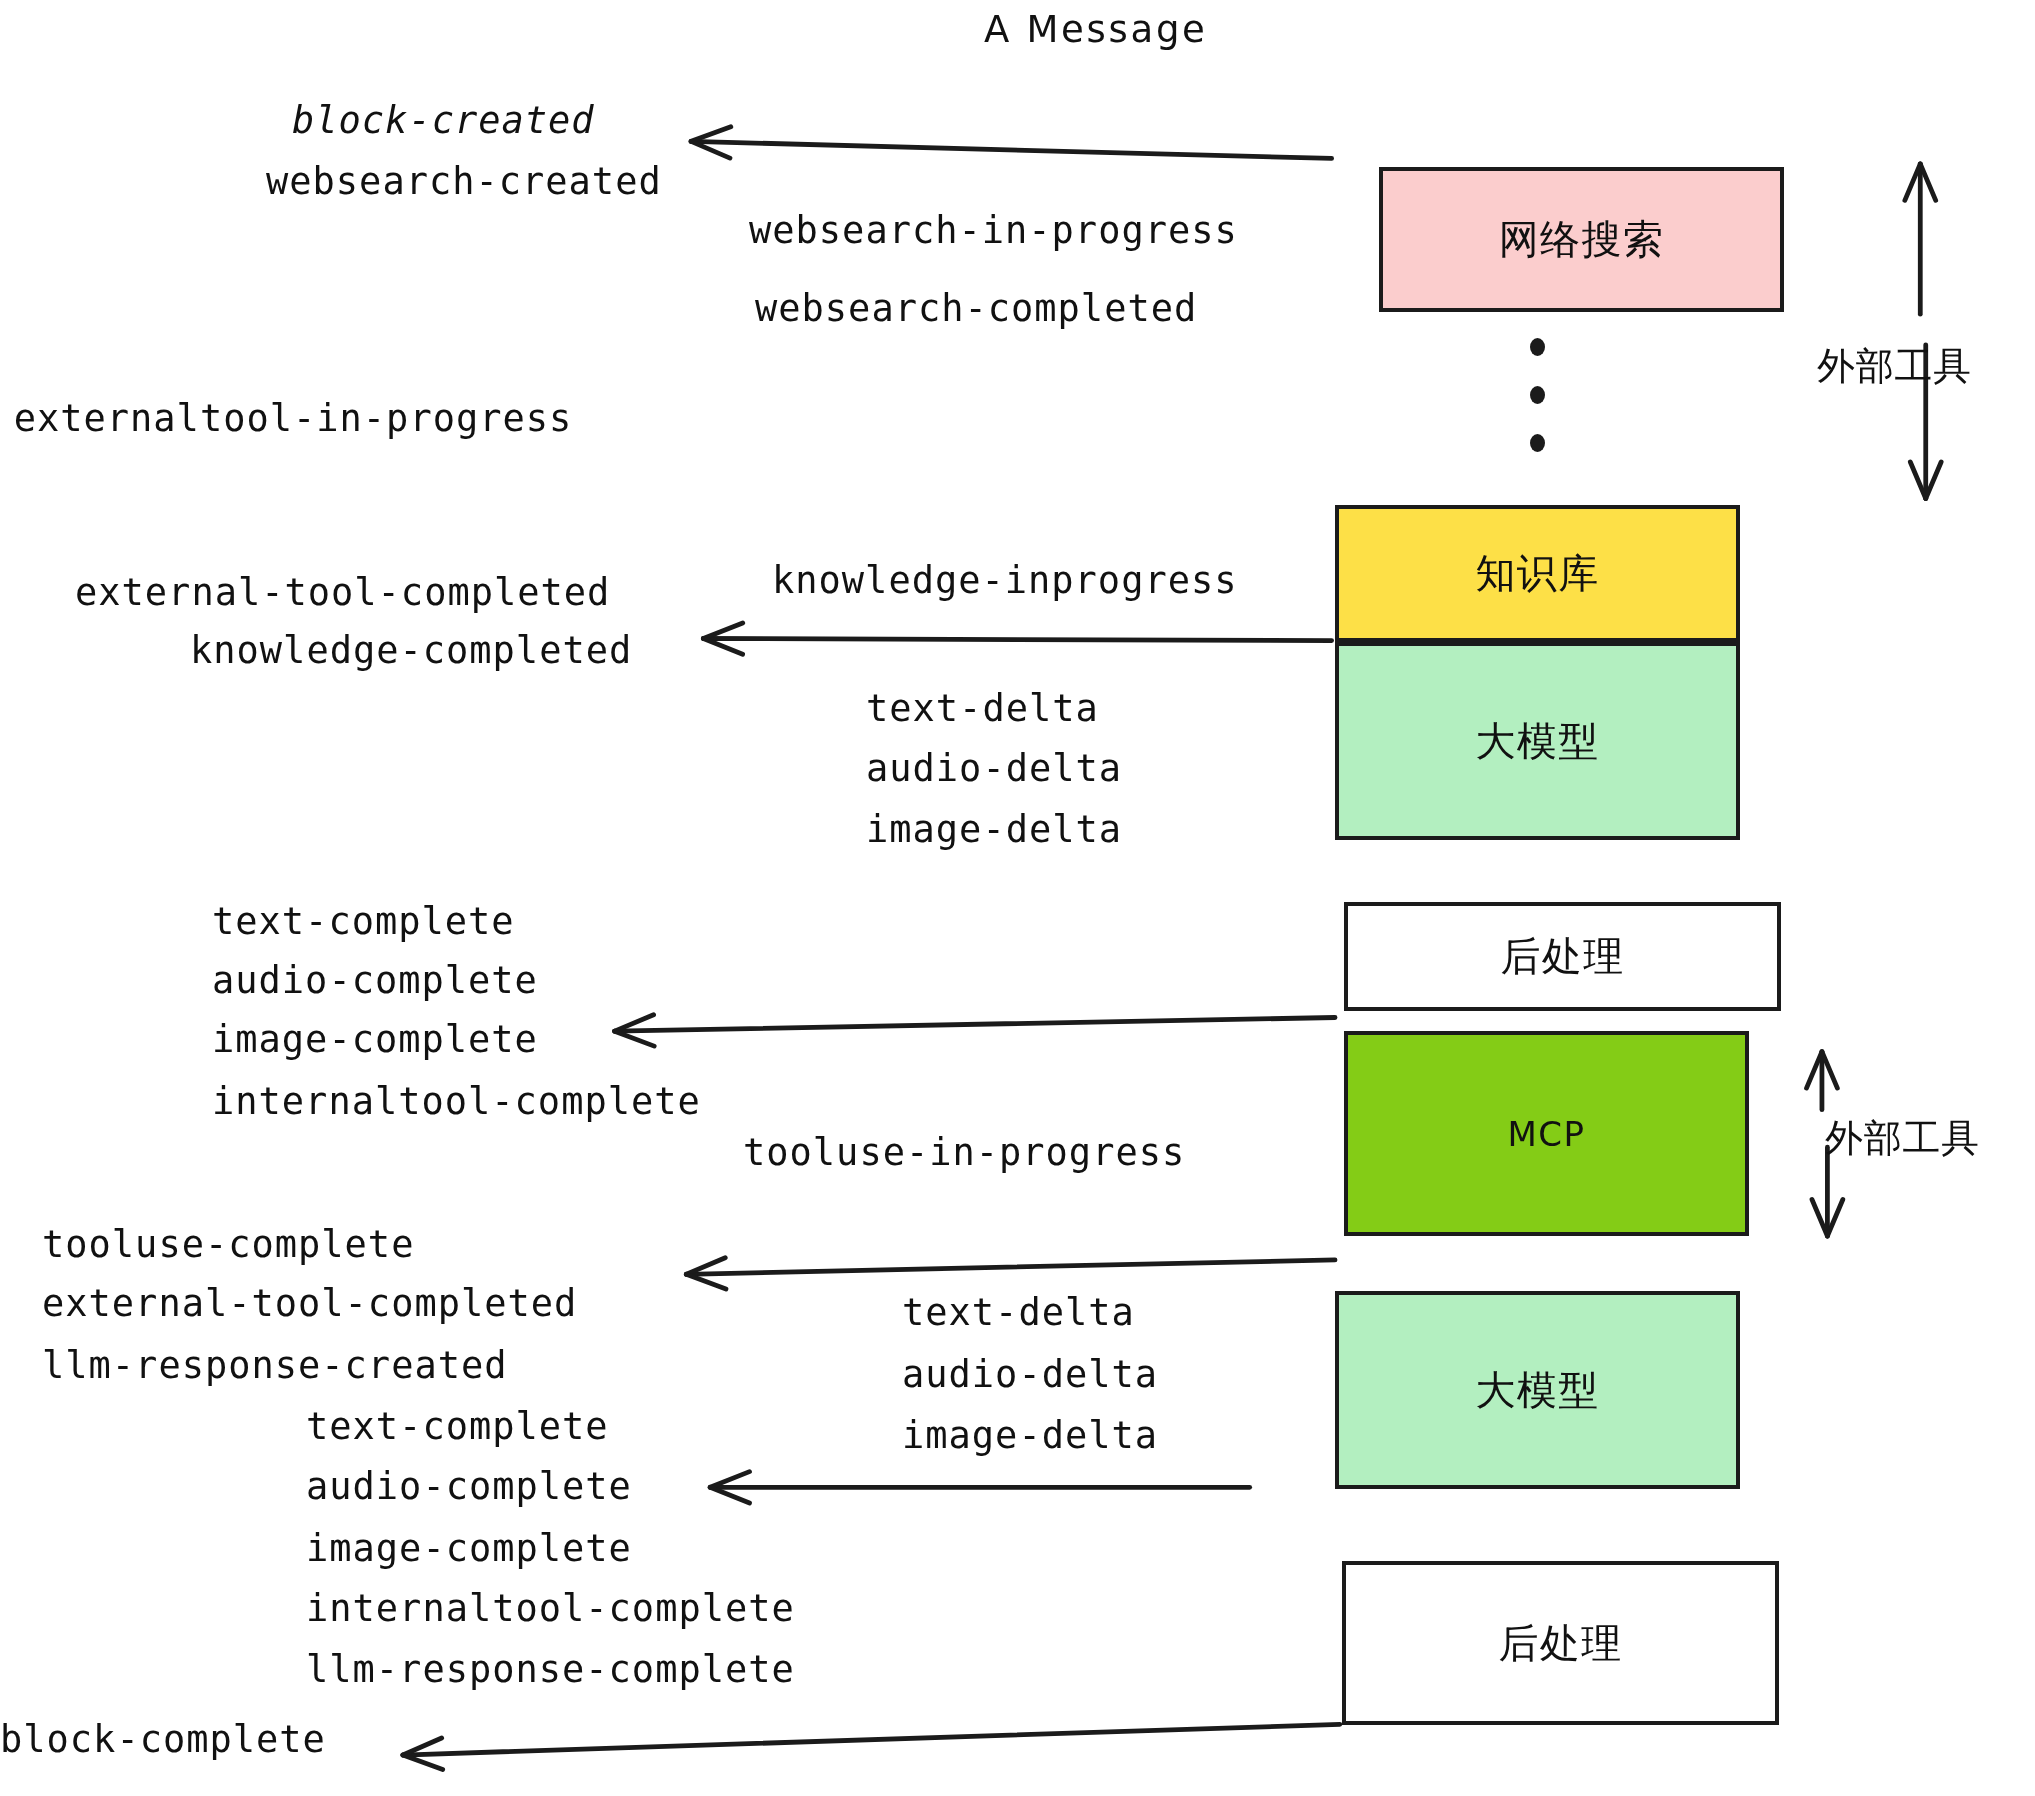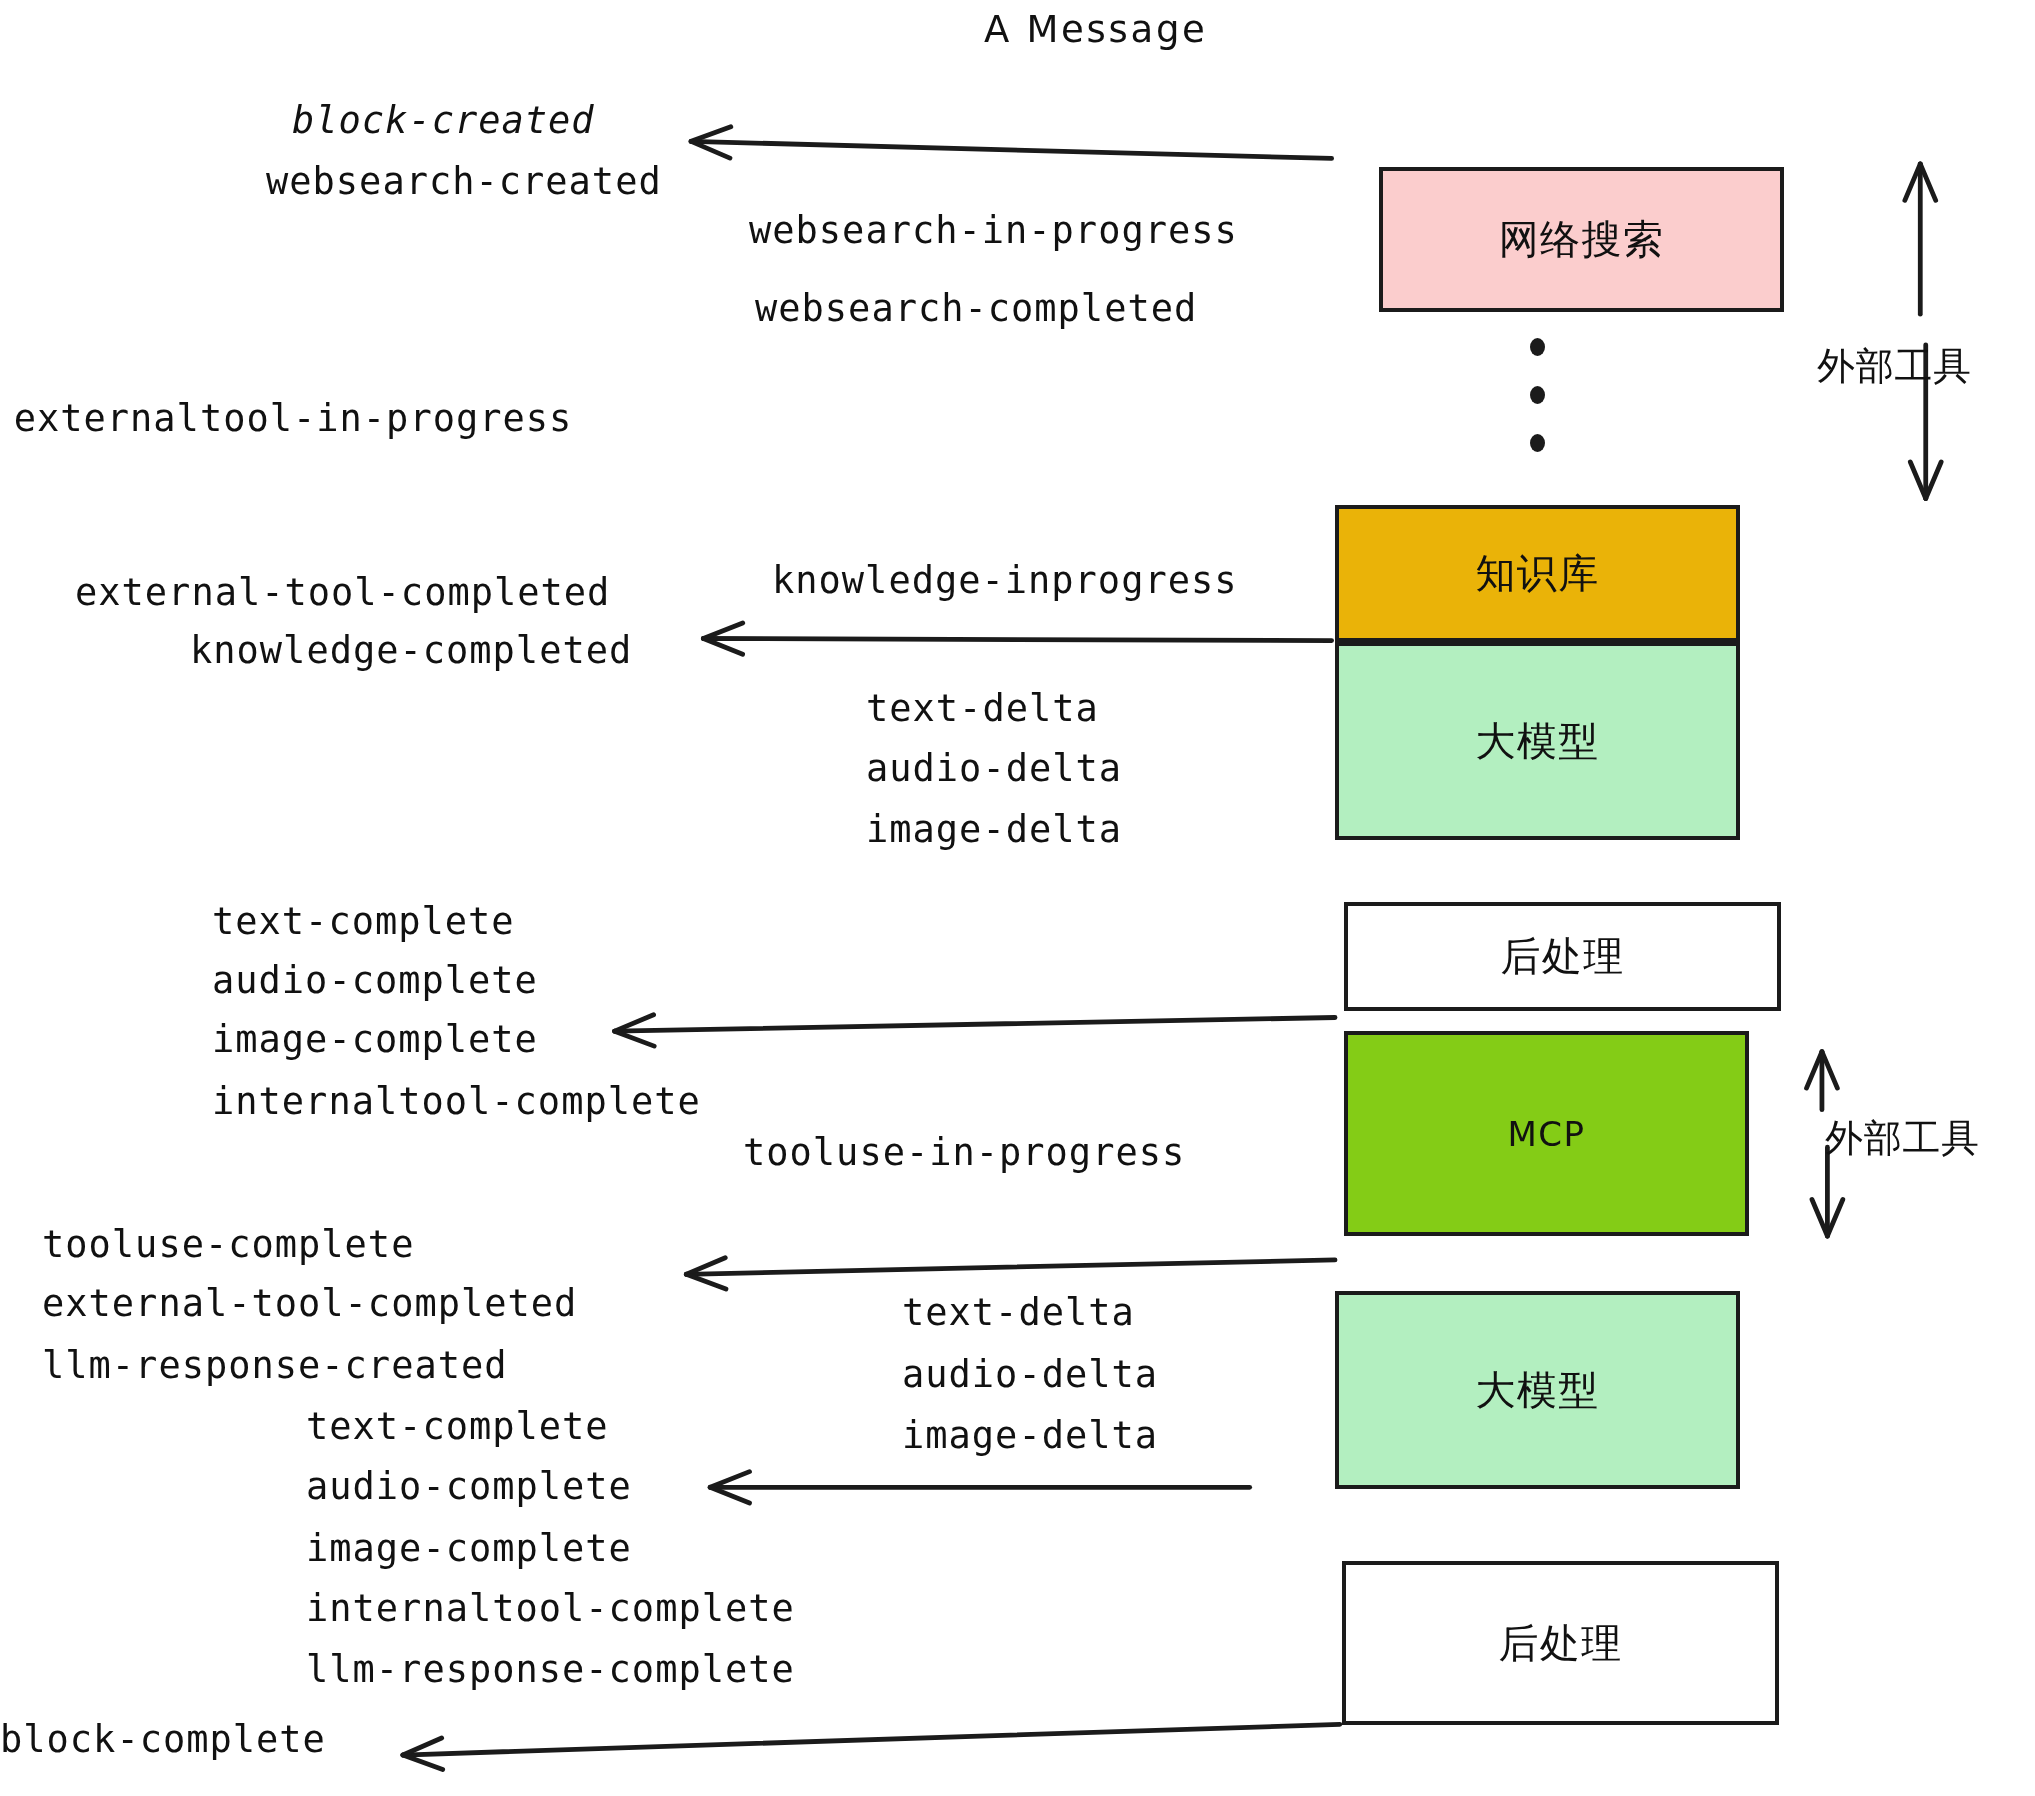--- a/index.html
+++ b/index.html
@@ -138,21 +138,21 @@
           <line x1="2676" y1="1810" x2="2653.413736146098" y2="1756.5784623478328"></line>
           <line x1="2676" y1="1810" x2="2698.5862638539015" y2="1756.5784623478326"></line>
         </g>
       </g>
   </svg>
 
   <div id="nodes-container">
       <div class="node" style="left: 1335px; top: 167px; width: 405px; height: 145px; background: rgb(251, 205, 205); margin-left: 44px;">
         <span class="cjk-box-label">网络搜索</span>
       </div>
-      <div class="node" style="left: 1335px; top: 505px; width: 405px; height: 137px; background: #eab308;">
+      <div class="node" style="left: 1335px; top: 505px; width: 405px; height: 137px; background: #fde047;">
         <span class="cjk-box-label">知识库</span>
       </div>
       <div class="node" style="left: 1335px; top: 642px; width: 405px; height: 198px; background: rgb(179, 239, 192);">
         <span class="cjk-box-label">大模型</span>
       </div>
       <div class="node" style="left: 1344px; top: 902px; width: 437px; height: 109px; background: rgb(255, 255, 255);">
         <span class="cjk-box-label">后处理</span>
       </div>
       <div class="node" style="left: 1344px; top: 1031px; width: 405px; height: 205px; background: #84cc16;">
         <span class="mcp-label">MCP</span>

